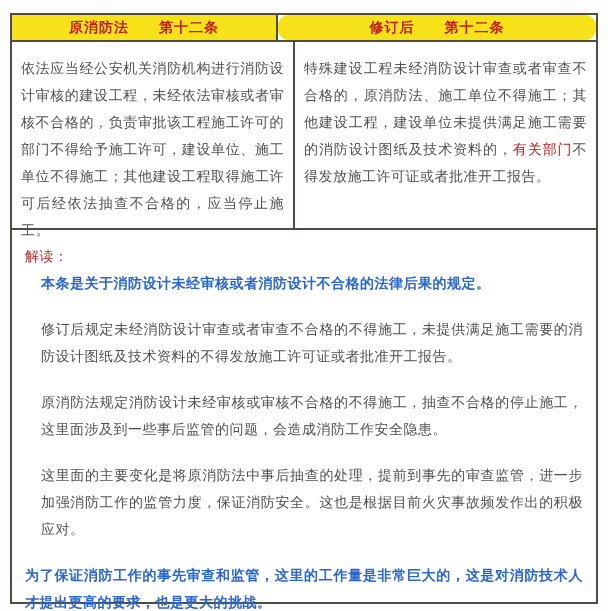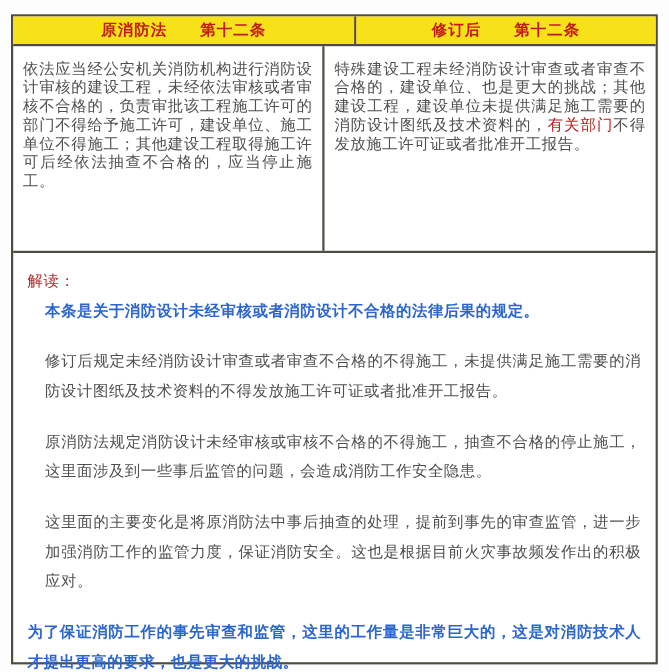--- a/index.html
+++ b/index.html
@@ -25,31 +25,31 @@
     background: #f7e219;
     color: #c21a1a;
     font-weight: bold;
     font-size: 14px;
     display: flex;
     align-items: center;
     justify-content: center;
     letter-spacing: 1px;
     white-space: pre;
   }
-  .header-cell.left  { width: 312px; border-right: 2px solid #4d4d44; }
-  .header-cell.right { flex: 1; }
+  .header-cell.left  { width: 266px; border-right: 2px solid #4d4d44; }
+  .header-cell.right { flex: 1; border-radius: 11px; }
   .content-row {
     display: flex;
     height: 188px;
     border-bottom: 2px solid #4d4d44;
   }
   .content-cell {
     padding: 13px 9px 0 9px;
     font-size: 14px;
-    line-height: 17px;
+    line-height: 27px;
     color: #4f4f4f;
     text-align: justify;
     letter-spacing: 0.5px;
   }
   .content-cell.left  { width: 283px; border-right: 2px solid #4d4d44; }
   .content-cell.right { flex: 1; }
   .hl-blue { color: #b91c1c; }
   .interp {
     padding: 13px 13px 0 13px;
     font-size: 14px;
@@ -67,21 +67,21 @@
 
 <div class="frame">
 
   <div class="header-row">
     <div class="header-cell left">原消防法　　第十二条</div>
     <div class="header-cell right">修订后　　第十二条</div>
   </div>
 
   <div class="content-row">
     <div class="content-cell left">依法应当经公安机关消防机构进行消防设计审核的建设工程，未经依法审核或者审核不合格的，负责审批该工程施工许可的部门不得给予施工许可，建设单位、施工单位不得施工；其他建设工程取得施工许可后经依法抽查不合格的，应当停止施工。</div>
-    <div class="content-cell right"><span>特殊建设工程未经消防设计审查或者审查不合格的，建设单位、也是更大的挑战；其他建设工程，建设单位未提供满足施工需要的消防设计图纸及技术资料的，</span><span class="hl-blue">有关部门</span><span>不得发放施工许可证或者批准开工报告。</span></div>
+    <div class="content-cell right"><span>特殊建设工程未经消防设计审查或者审查不合格的，原消防法、施工单位不得施工；其他建设工程，建设单位未提供满足施工需要的消防设计图纸及技术资料的，</span><span class="hl-blue">有关部门</span><span>不得发放施工许可证或者批准开工报告。</span></div>
   </div>
 
   <div class="interp">
     <p class="red-label tight">解读：</p>
     <p class="blue-bold">本条是关于消防设计未经审核或者消防设计不合格的法律后果的规定。</p>
     <p>修订后规定未经消防设计审查或者审查不合格的不得施工，未提供满足施工需要的消防设计图纸及技术资料的不得发放施工许可证或者批准开工报告。</p>
     <p>原消防法规定消防设计未经审核或审核不合格的不得施工，抽查不合格的停止施工，这里面涉及到一些事后监管的问题，会造成消防工作安全隐患。</p>
     <p>这里面的主要变化是将原消防法中事后抽查的处理，提前到事先的审查监管，进一步加强消防工作的监管力度，保证消防安全。这也是根据目前火灾事故频发作出的积极应对。</p>
     <p class="blue-bold tight">为了保证消防工作的事先审查和监管，这里的工作量是非常巨大的，这是对消防技术人才提出更高的要求，也是更大的挑战。</p>
   </div>

